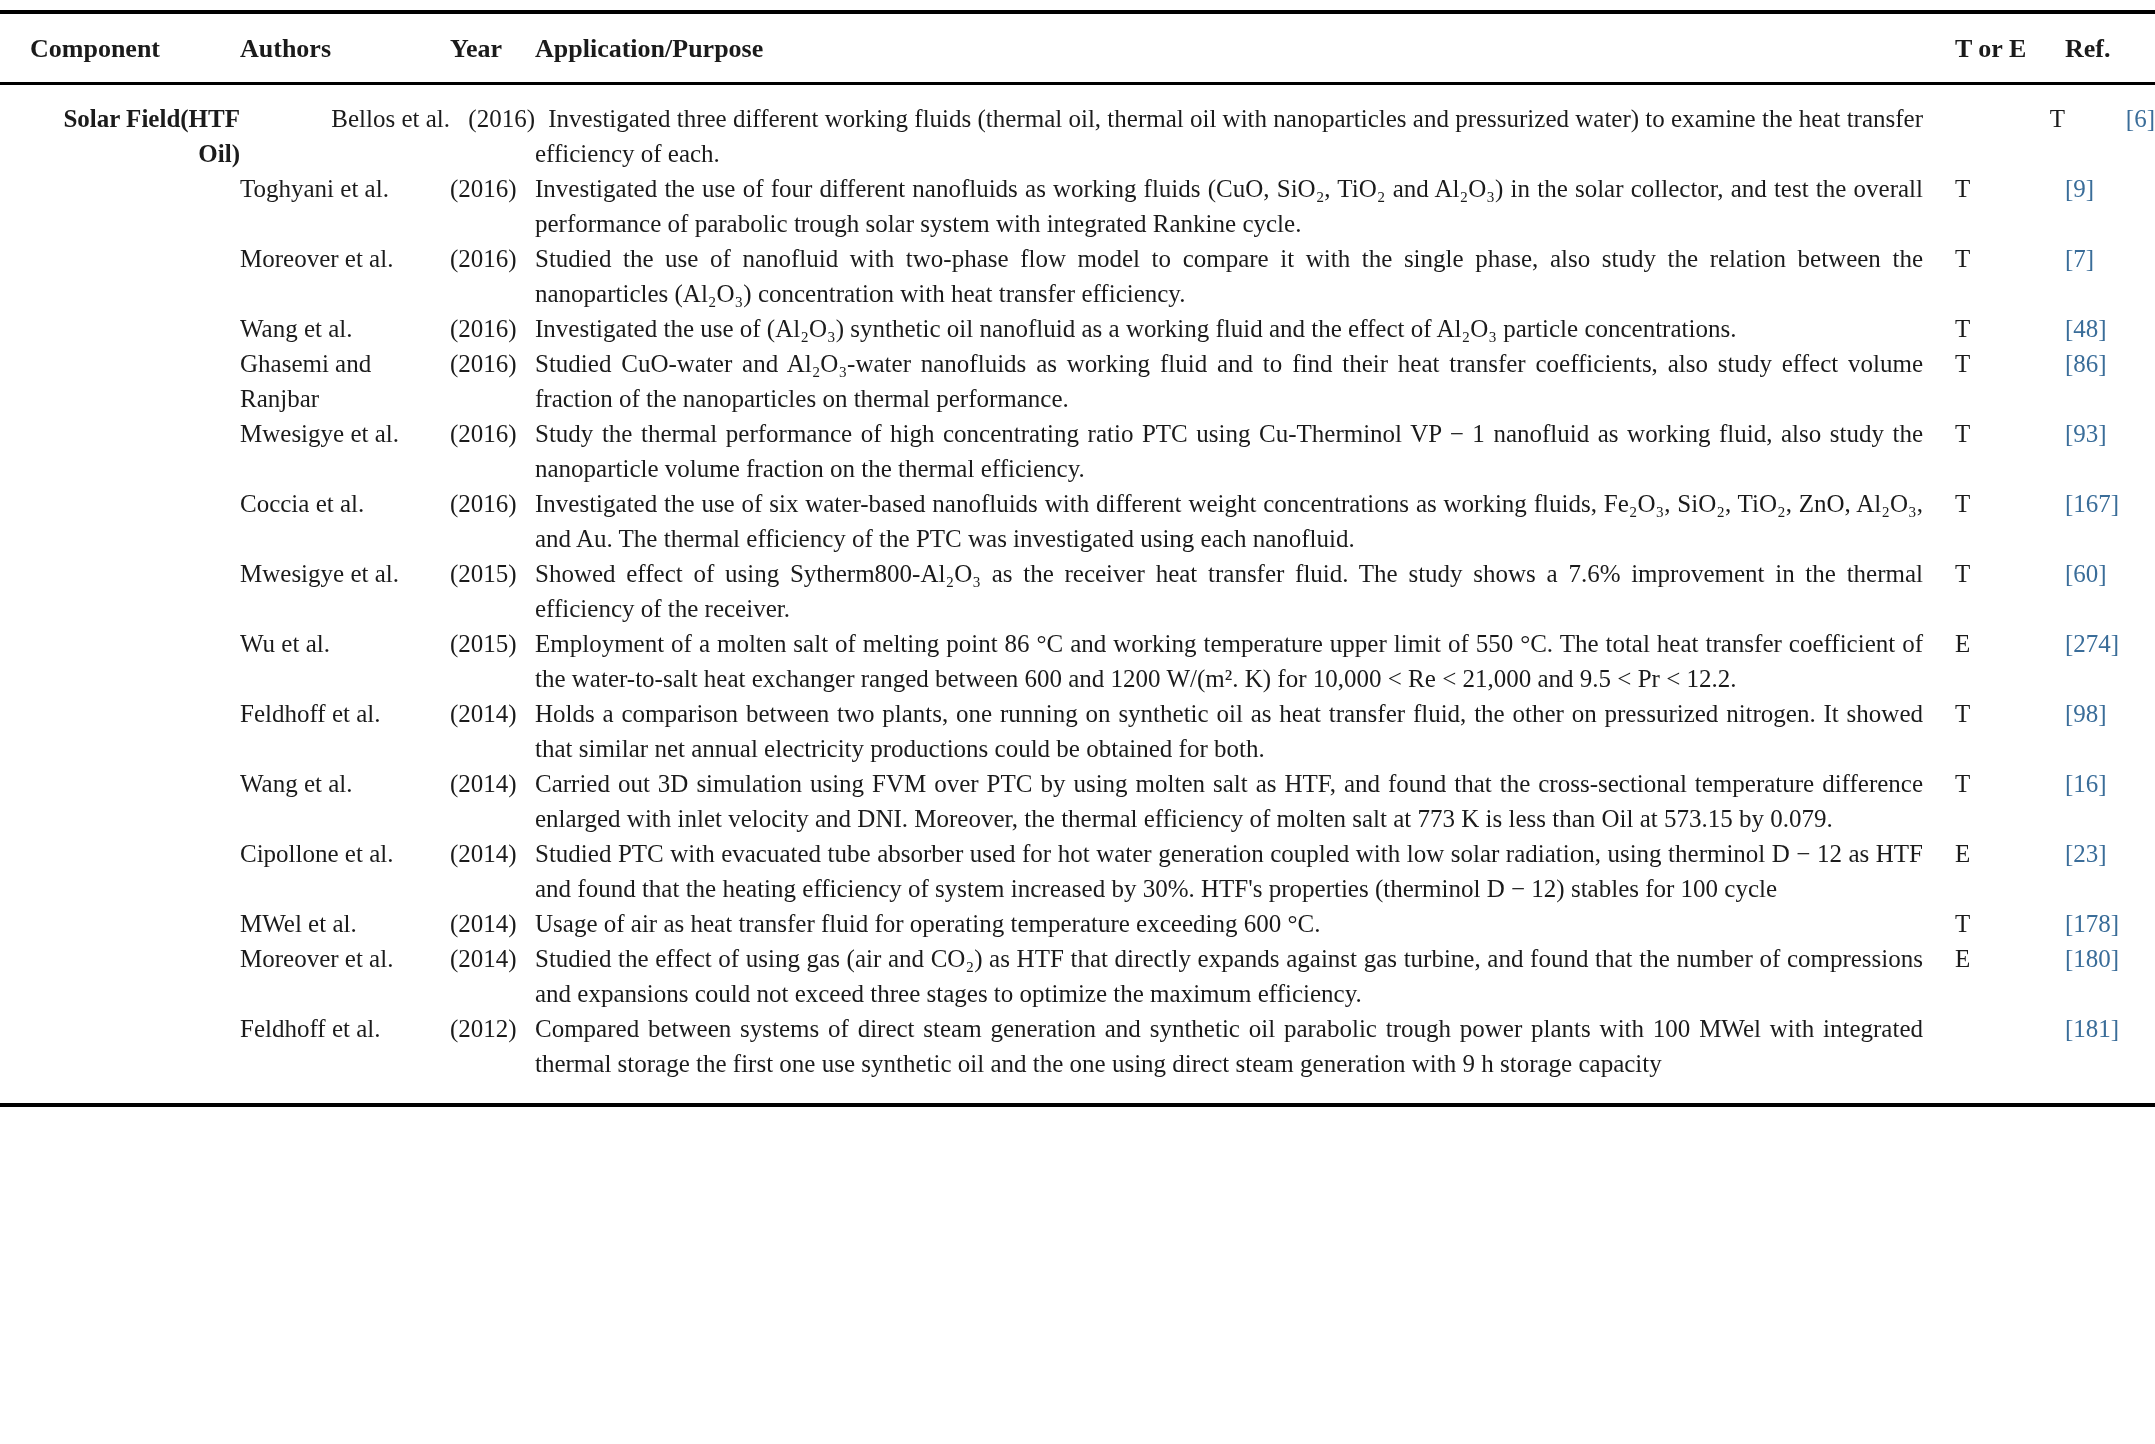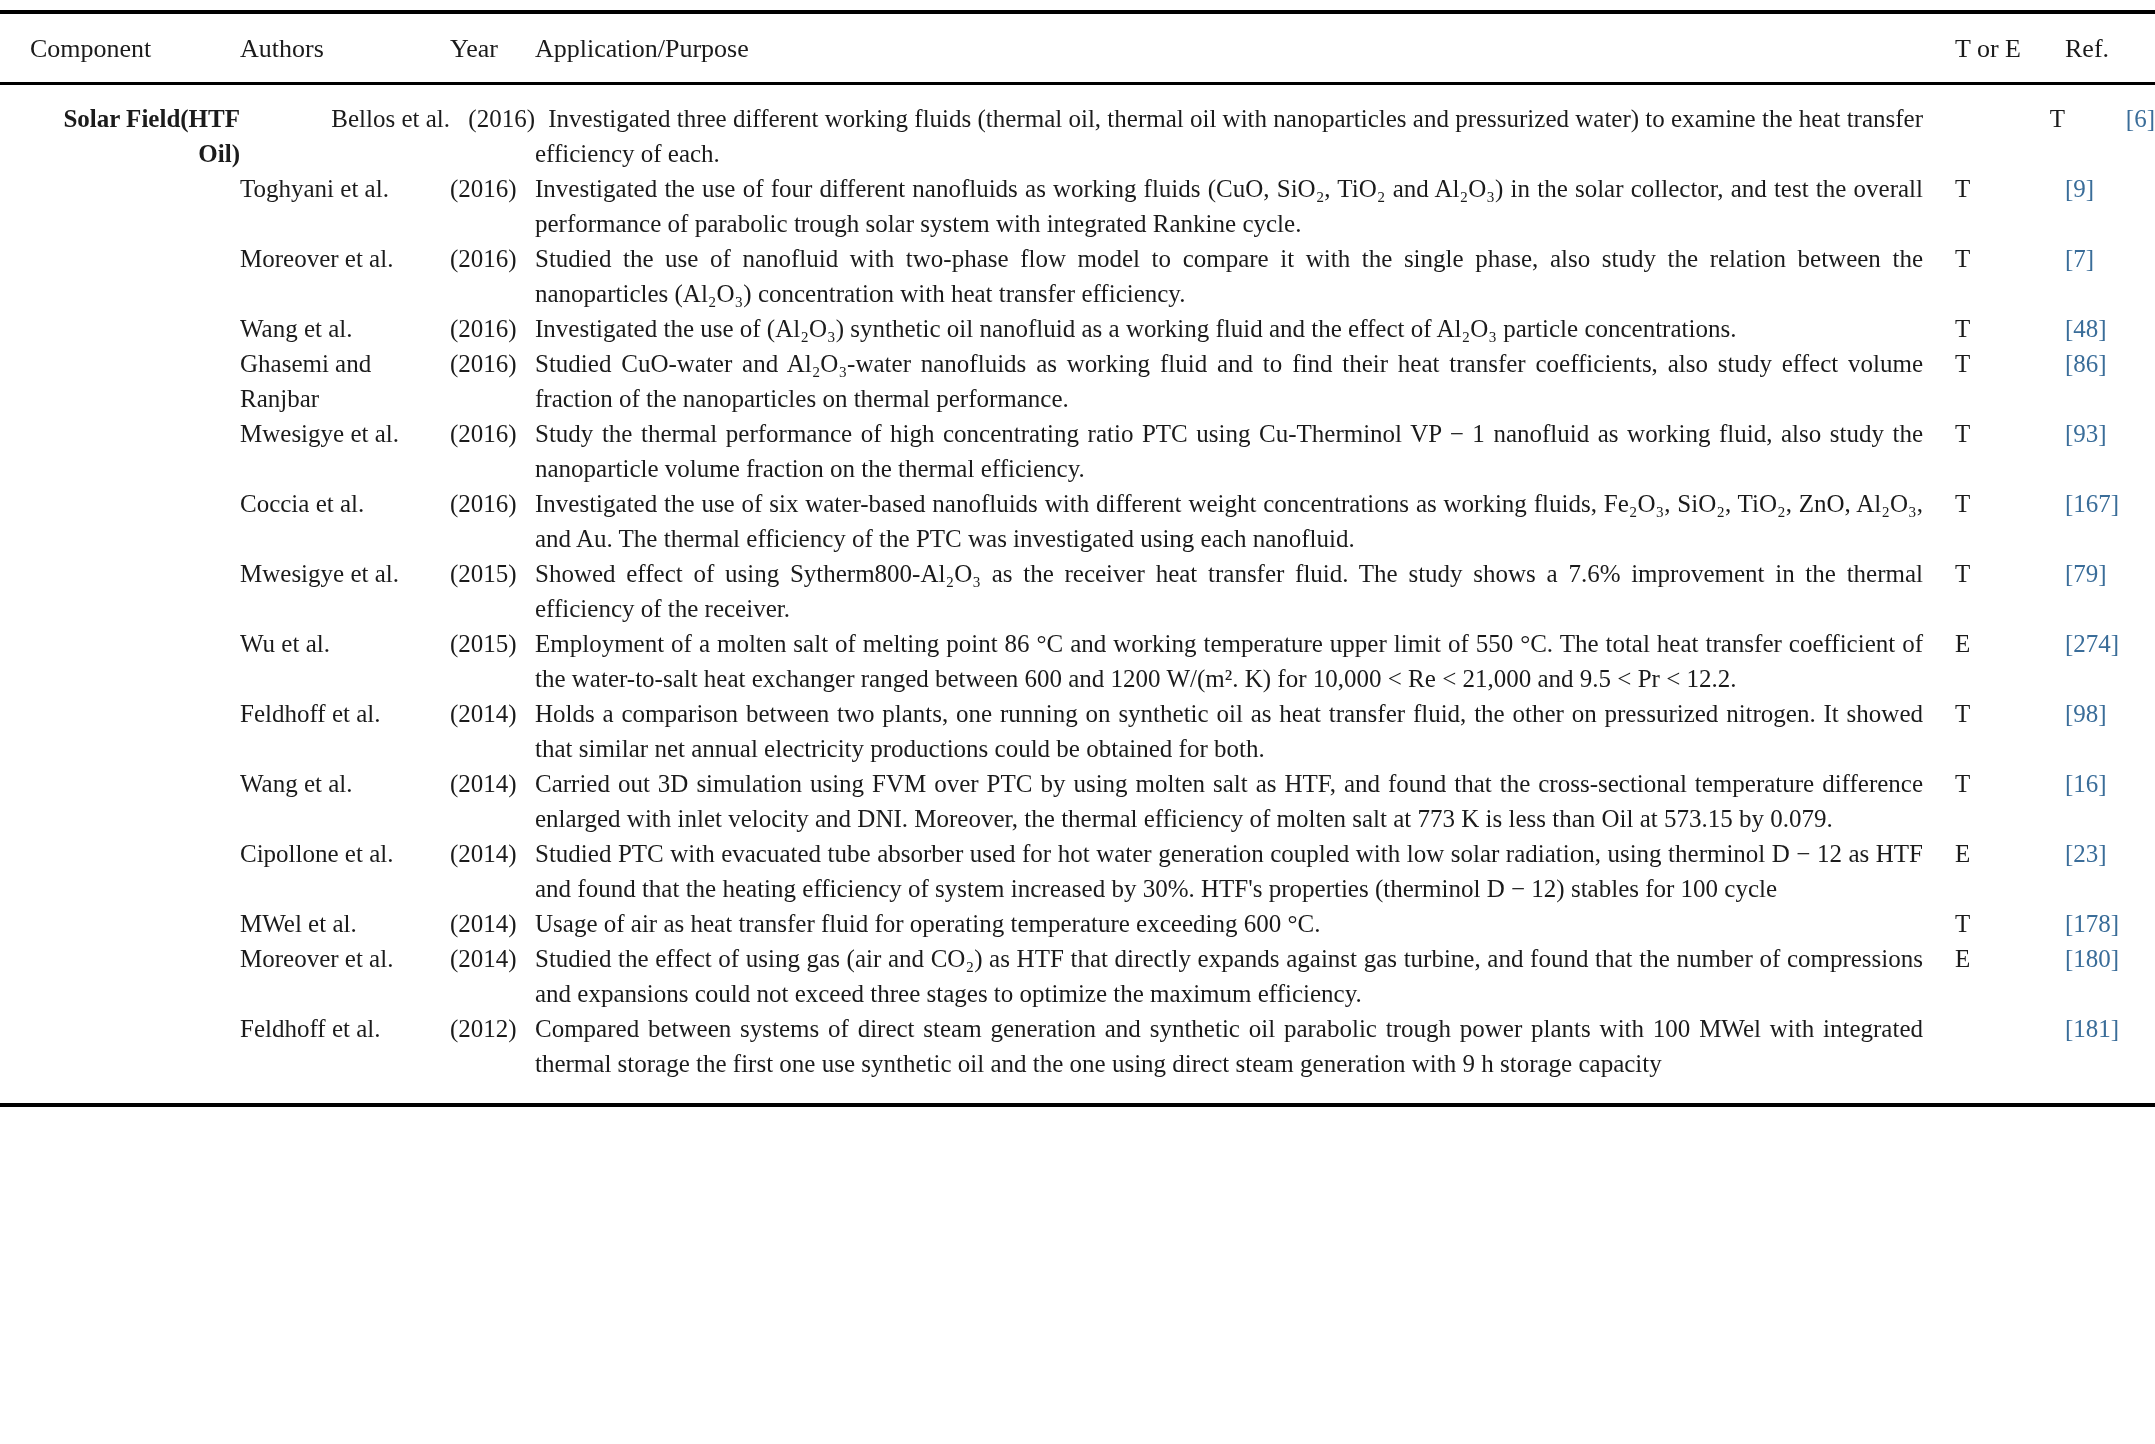--- a/index.html
+++ b/index.html
@@ -29,21 +29,21 @@
   col.c-year      { width: 85px;  }
   col.c-app       { width: 1420px;}
   col.c-tore      { width: 110px; }
   col.c-ref       { width: 90px;  }
 
   thead th {
     text-align: left;
     vertical-align: top;
     font-size: 26px;
     line-height: 30px;
-    font-weight: normal;
+    font-weight: bold;
     padding: 20px 0 18px 0;
     border-bottom: 3px solid #000;
     white-space: nowrap;
   }
   thead th.h-component { padding-left: 30px; }
   thead th.h-app { padding-right: 30px; }
 
   tbody td {
     vertical-align: top;
     font-size: 25px;
@@ -142,21 +142,21 @@
         <td class="year-cell">(2016)</td>
         <td class="app-cell">Investigated the use of six water-based nanofluids with different weight concentrations as working fluids, Fe₂O₃, SiO₂, TiO₂, ZnO, Al₂O₃, and Au. The thermal efficiency of the PTC was investigated using each nanofluid.</td>
         <td class="tore-cell">T</td>
         <td class="ref-cell"><a>[167]</a></td>
       </tr>
       <tr>
         <td class="authors-cell">Mwesigye et al.</td>
         <td class="year-cell">(2015)</td>
         <td class="app-cell">Showed effect of using Sytherm800-Al₂O₃ as the receiver heat transfer fluid. The study shows a 7.6% improvement in the thermal efficiency of the receiver.</td>
         <td class="tore-cell">T</td>
-        <td class="ref-cell"><a>[79]</a></td>
+        <td class="ref-cell"><a>[60]</a></td>
       </tr>
       <tr>
         <td class="authors-cell">Wu et al.</td>
         <td class="year-cell">(2015)</td>
         <td class="app-cell">Employment of a molten salt of melting point 86 °C and working temperature upper limit of 550 °C. The total heat transfer coefficient of the water-to-salt heat exchanger ranged between 600 and 1200 W/(m². K) for 10,000 &lt; Re &lt; 21,000 and 9.5 &lt; Pr &lt; 12.2.</td>
         <td class="tore-cell">E</td>
         <td class="ref-cell"><a>[274]</a></td>
       </tr>
       <tr>
         <td class="authors-cell">Feldhoff et al.</td>

